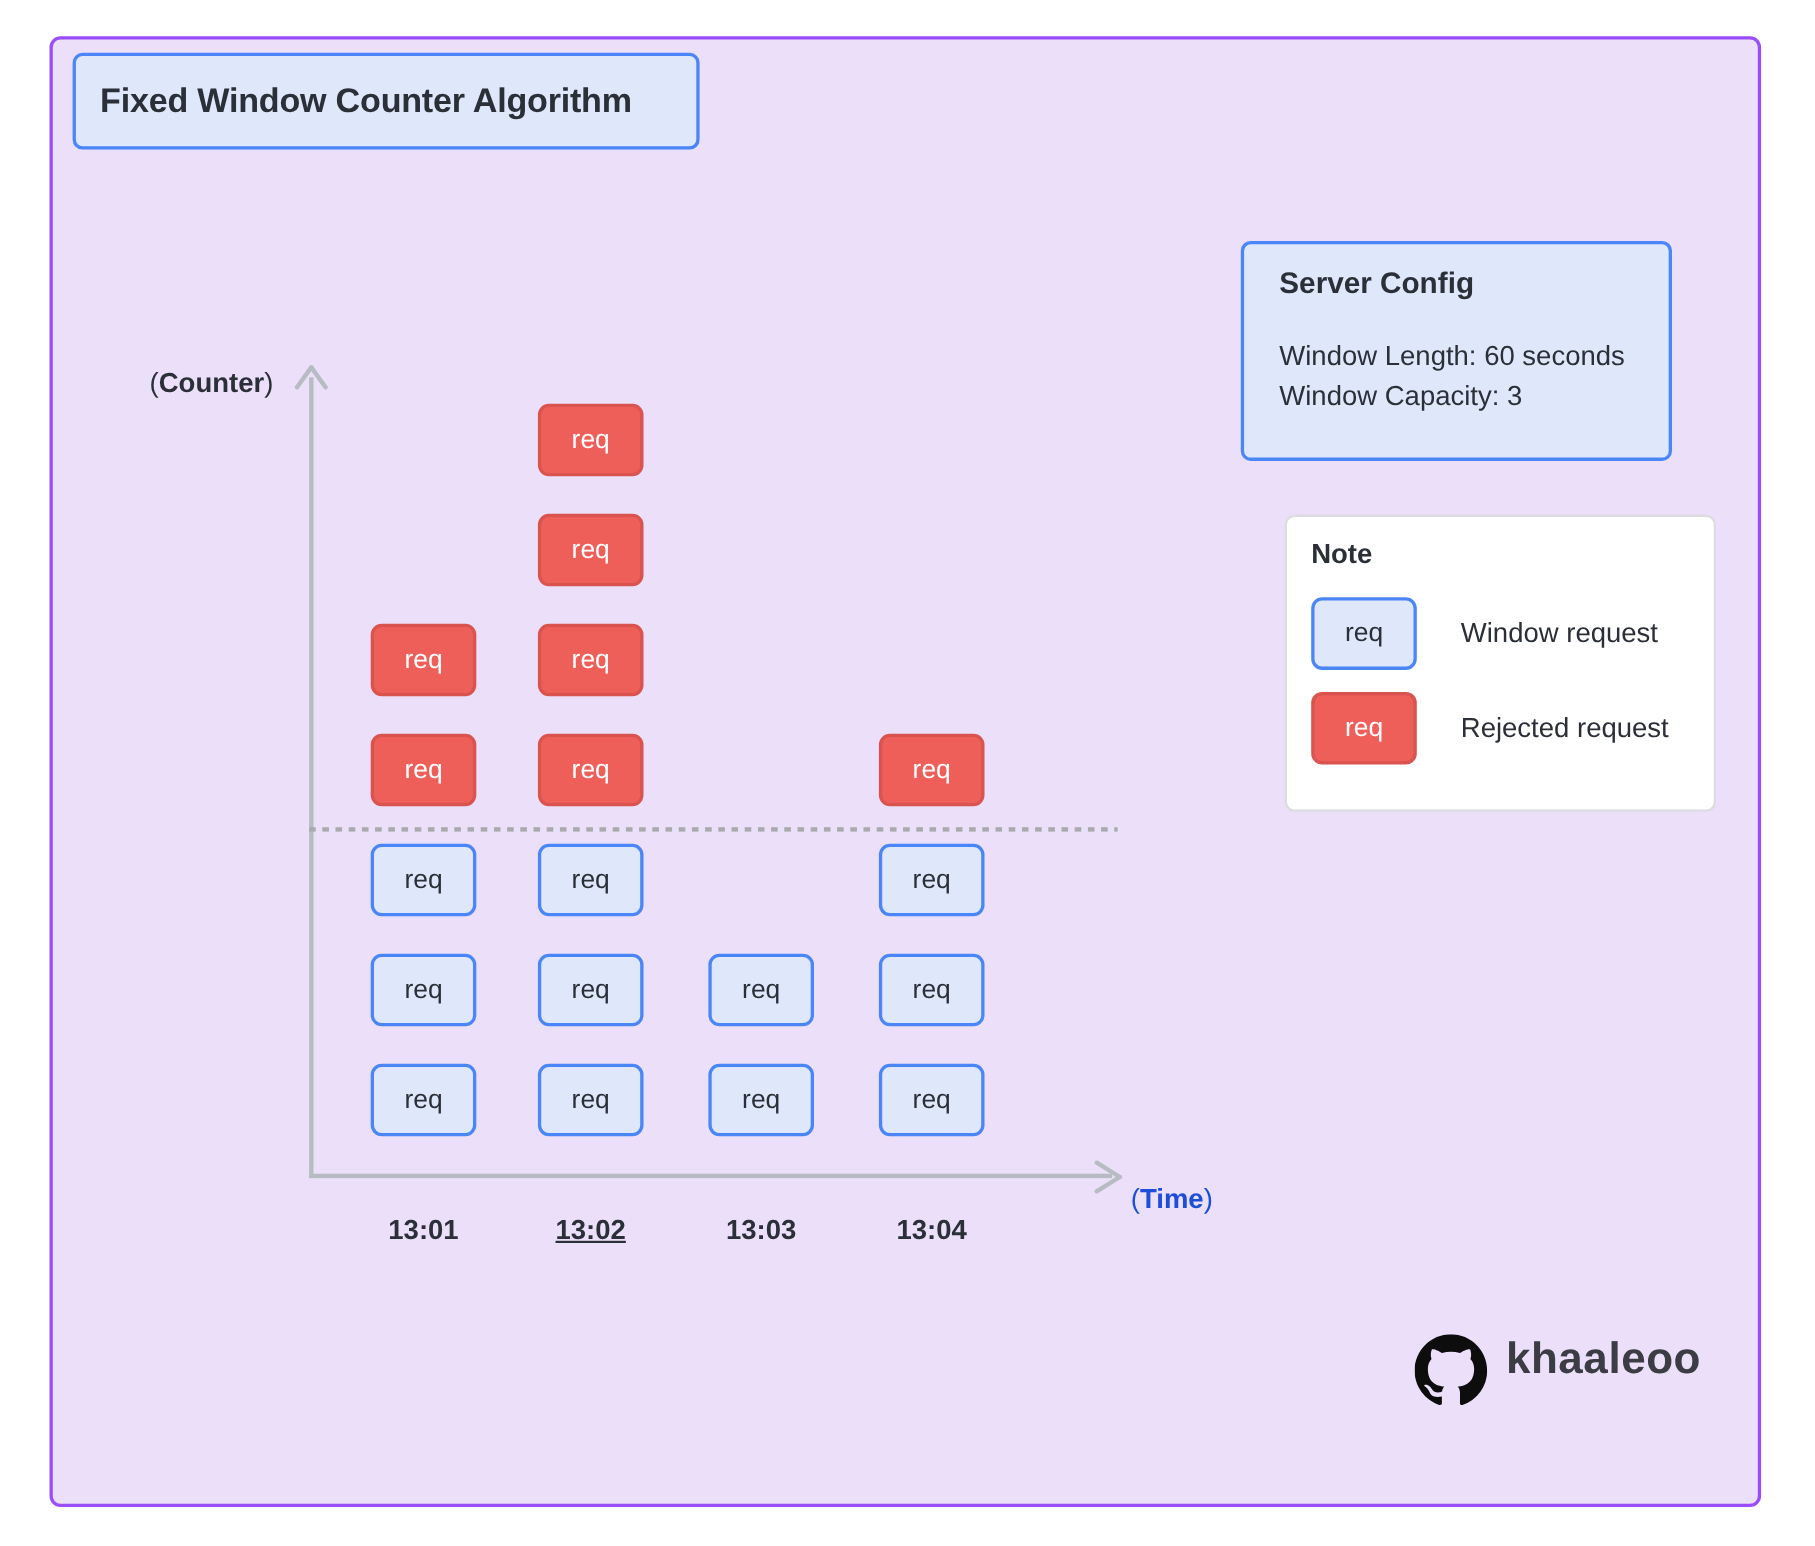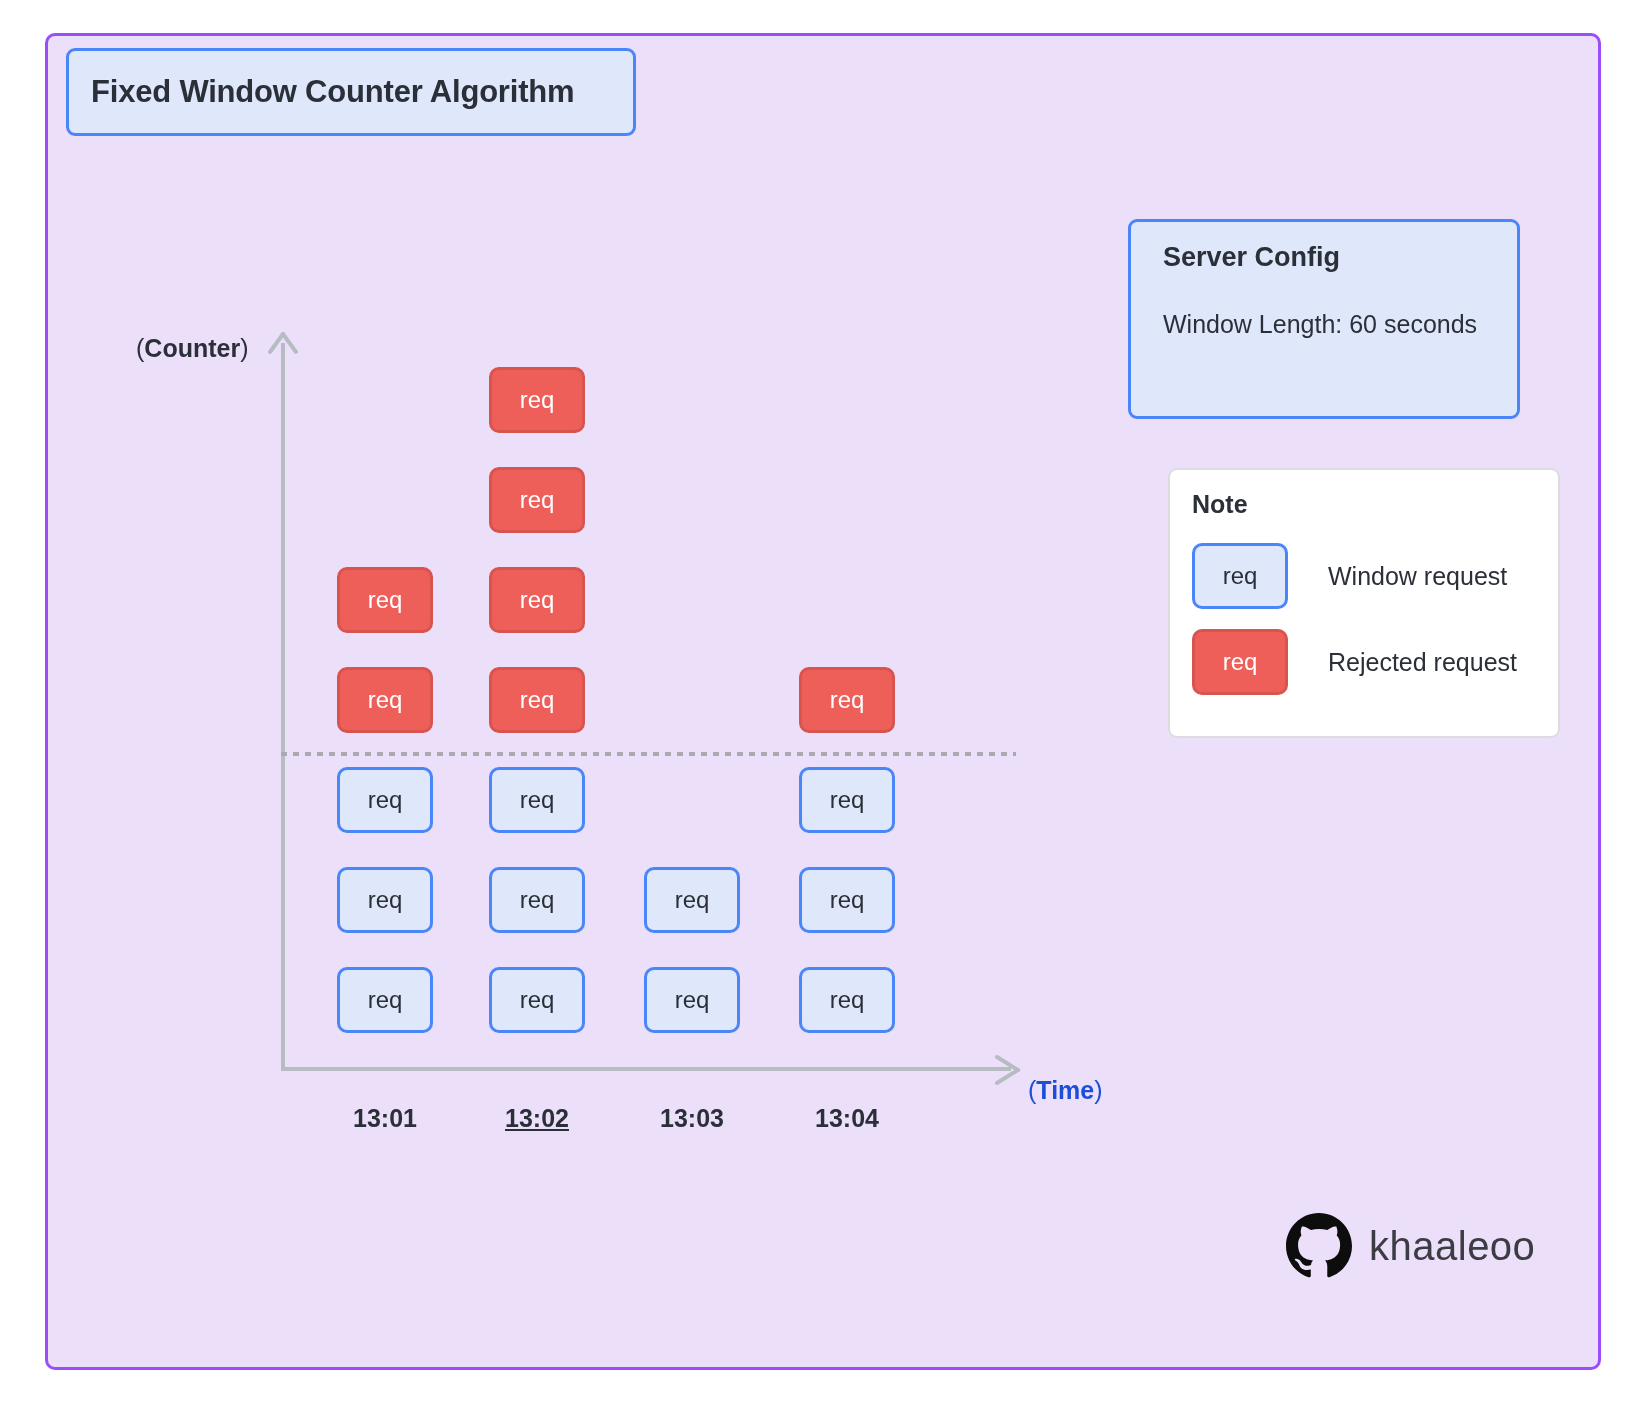--- a/index.html
+++ b/index.html
@@ -216,21 +216,21 @@
     font-size: 25px;
     color: #2b2f38;
   }
 
   
   #watermark {
     position: absolute;
     left: 1238px;
     top: 1177px;
     display: flex;
-    align-items: center;
+    font-weight: bold;
   }
   #github-icon { width: 66px; height: 66px; flex: 0 0 auto; }
   #watermark-text {
     margin-left: 17px;
     font-size: 40px;
     color: #3c3c44;
     letter-spacing: 0.5px;
   }
 </style>
 </head>
@@ -284,20 +284,21 @@
         <div class="req-box req-allowed" style="left: 751px; top: 931px;">req</div>
         <div class="req-box req-allowed" style="left: 751px; top: 831px;">req</div>
         <div class="req-box req-allowed" style="left: 751px; top: 731px;">req</div>
         <div class="req-box req-rejected" style="left: 751px; top: 631px;">req</div>
         <div class="tick-label" style="left: 739px;">13:04</div>
       </div>
 
     <div id="server-config-panel">
       <div id="server-config-title">Server Config</div>
       <div class="config-line">Window Length: 60 seconds</div>
+      <div class="config-line">Window Capacity: 3</div>
     </div>
 
     <div id="note-panel">
       <div id="note-title">Note</div>
       <div class="legend-row">
         <div class="legend-swatch req-allowed">req</div>
         <div class="legend-text">Window request</div>
       </div>
       <div class="legend-row">
         <div class="legend-swatch req-rejected">req</div>

